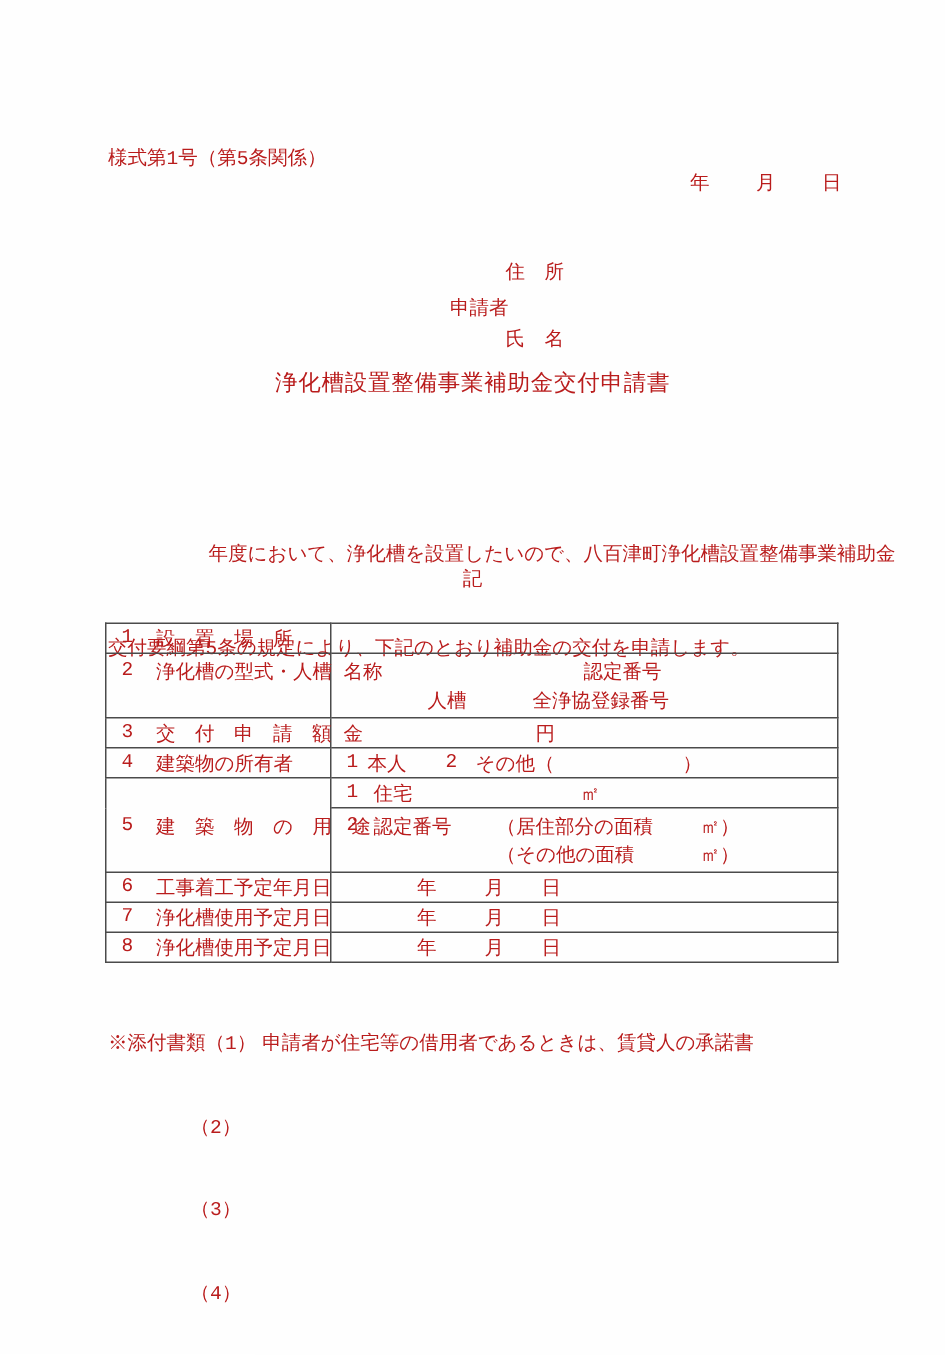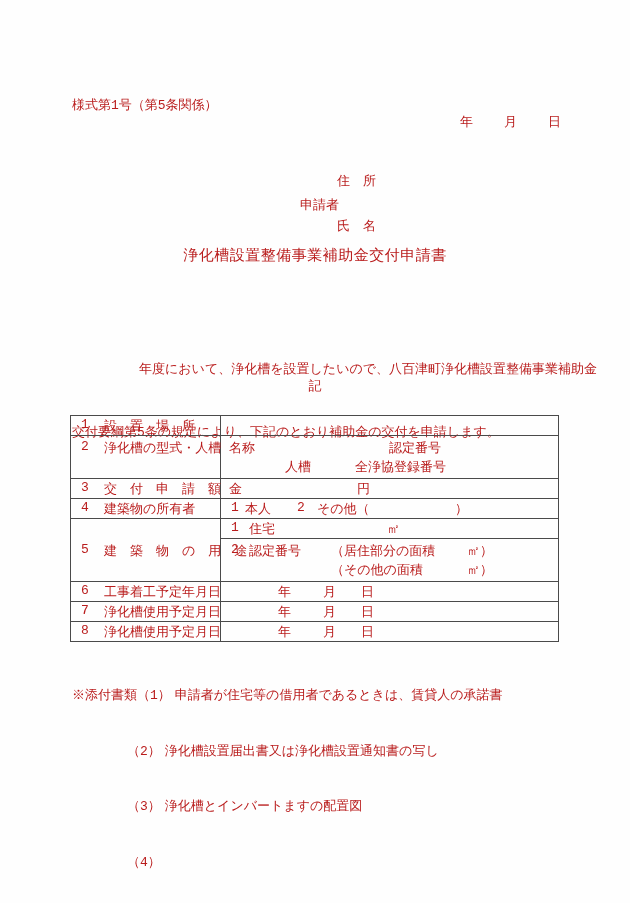--- a/index.html
+++ b/index.html
@@ -227,25 +227,23 @@
     </table>
 
   <div class="abs attachments">
     <div class="att-line">
       <span>※添付書類</span>
       <span class="num">（1）</span>
       <span>申請者が住宅等の借用者であるときは、賃貸人の承諾書</span>
     </div>
     <div class="att-line att-indent">
       <span class="num">（2）</span>
-      <span>浄化槽設置届出書又は浄化槽設置通知書の写し</span>
     </div>
     <div class="att-line att-indent">
       <span class="num">（3）</span>
-      <span>浄化槽とインバートますの配置図</span>
     </div>
     <div class="att-line att-indent">
       <span class="num">（4）</span>
     </div>
     
     
     
     
   </div>
 

